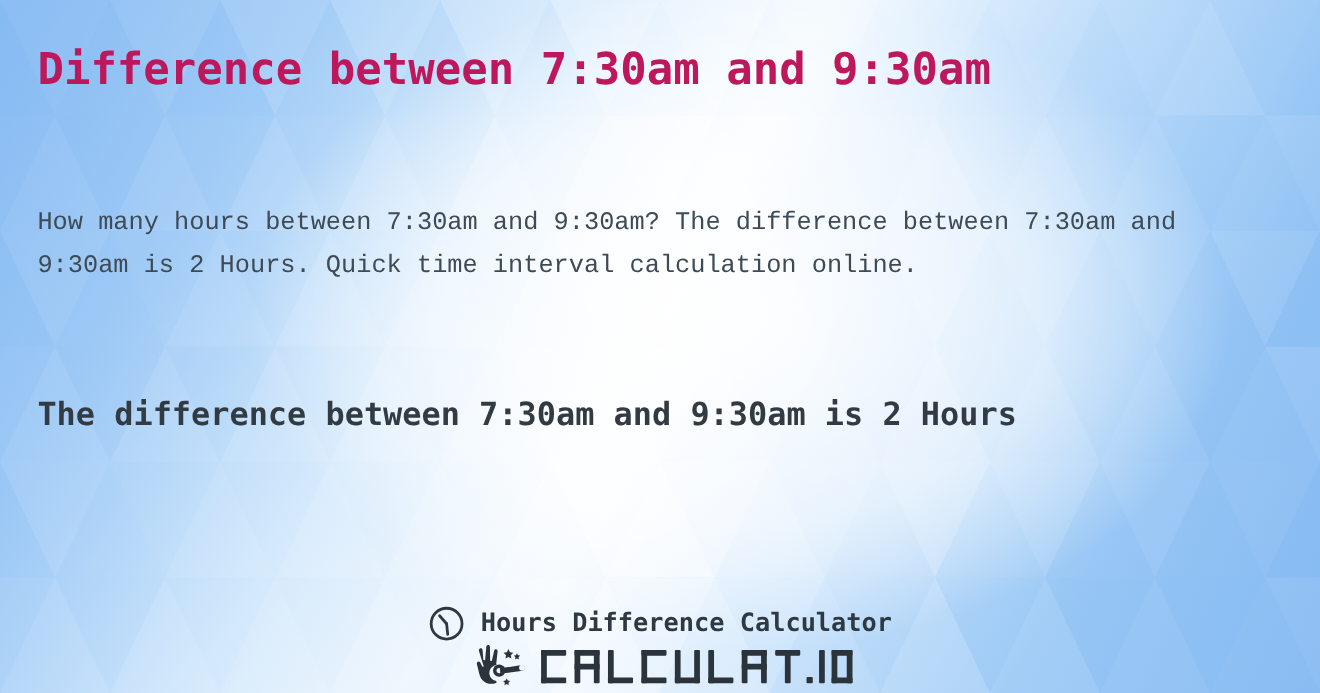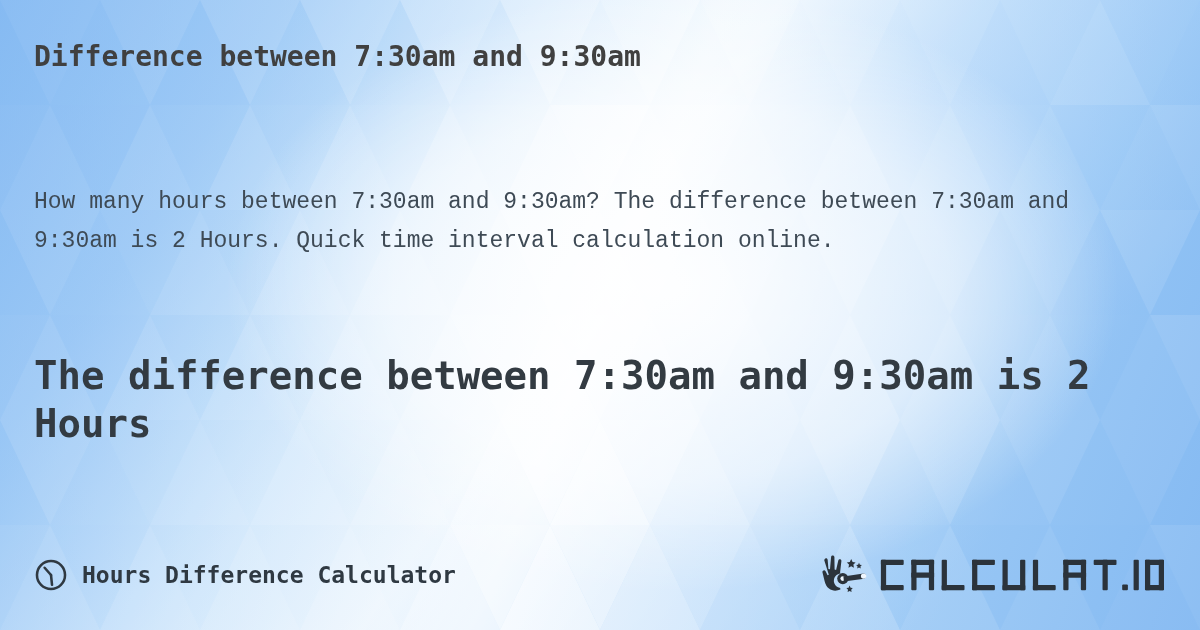--- a/index.html
+++ b/index.html
@@ -47,25 +47,25 @@
     box-sizing: border-box;
   }
 
   .page-title {
     position: absolute;
     left: 34px;
     top: 40px;
     width: 1130px;
     margin: 0;
     font-family: "DejaVu Sans Mono", monospace;
-    font-size: 28px;
+    font-size: 40px;
     font-weight: bold;
     line-height: 1.18;
     letter-spacing: 0px;
-    color: #404040;
+    color: #be185d;
   }
 
   .lead {
     position: absolute;
     left: 34px;
     top: 183px;
     width: 1110px;
     margin: 0;
     font-family: Liberation Mono, monospace;
     font-size: 23px;
@@ -74,36 +74,37 @@
     color: #3e4a55;
   }
 
   .answer {
     position: absolute;
     left: 34px;
     top: 352px;
     width: 1105px;
     margin: 0;
     font-family: "DejaVu Sans Mono", monospace;
-    font-size: 39px;
+    font-size: 29px;
     font-weight: bold;
     line-height: 48px;
     color: #333b42;
   }
 
   
   .footer {
     position: absolute;
     left: 34px;
     right: 34px;
     bottom: 30px;
     height: 50px;
     display: flex;
     align-items: center;
     justify-content: space-between;
+    flex-direction: column;
   }
 
   .footer-left {
     display: flex;
     align-items: center;
     gap: 14px;
   }
   .clock-icon {
     display: block;
     width: 34px;

